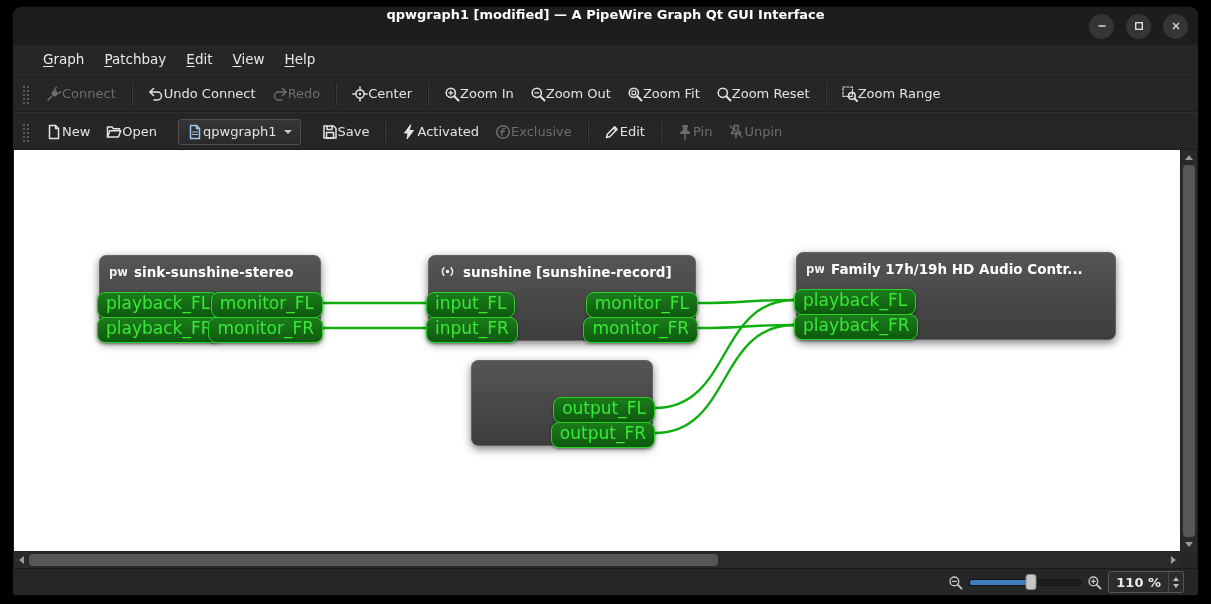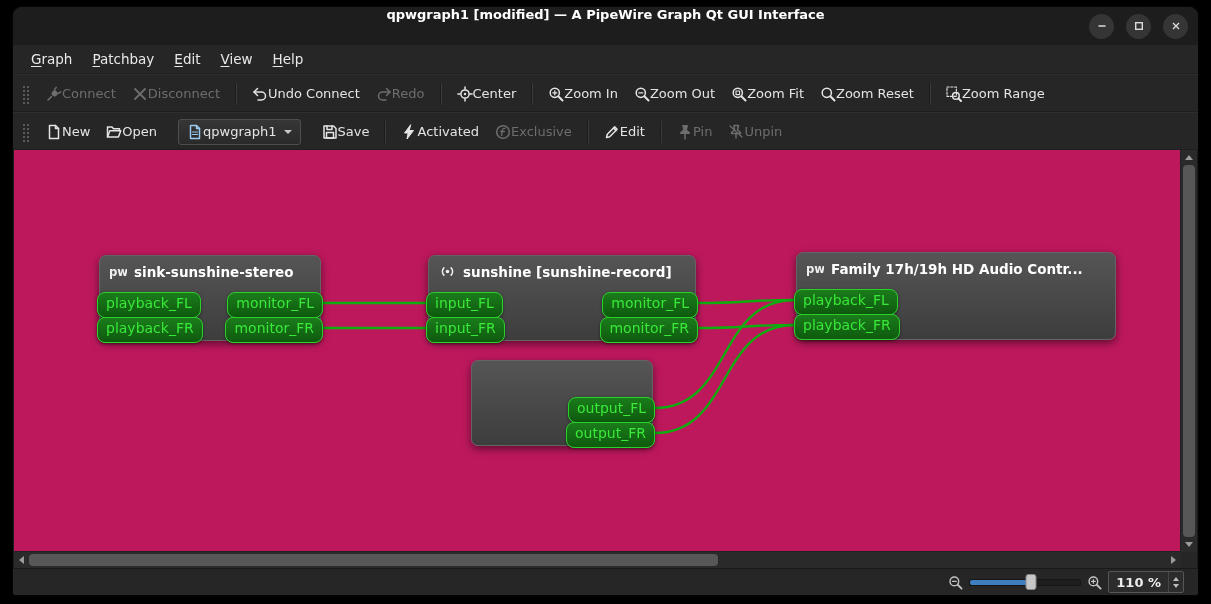--- a/index.html
+++ b/index.html
@@ -7,50 +7,50 @@
   .window{position:absolute;left:12px;top:6px;width:1187px;height:590px;background:#262626;
           border:1px solid #050505;border-radius:10px 10px 4px 4px;display:flex;flex-direction:column;
           overflow:hidden;box-sizing:border-box;}
   
   .titlebar{height:38px;flex:none;background:#1d1d1d;position:relative;display:flex;align-items:flex-start;justify-content:center;}
   .title{color:#ffffff;font-size:13px;font-weight:bold;}
   .win-controls{position:absolute;right:10px;top:0;height:100%;display:flex;align-items:center;gap:12px;}
   .win-btn{width:25px;height:25px;border-radius:50%;background:#353535;display:flex;align-items:center;justify-content:center;}
   .win-btn svg{width:12px;height:12px;stroke:#dcdcdc;stroke-width:1.4;fill:none;}
   
-  .menubar{height:28px;flex:none;background:#262626;display:flex;align-items:center;padding:0 8px;border-bottom:1px solid #1f1f1f;}
+  .menubar{height:28px;flex:none;background:#262626;display:flex;align-items:center;padding:0 20px;border-bottom:1px solid #1f1f1f;}
   .menu-item{padding:4px 10px;font-size:13.5px;color:#e8e8e8;border-radius:3px;}
   .menu-item u{text-underline-offset:2px;}
   
   .toolbar{height:37px;flex:none;background:#262626;display:flex;align-items:center;padding:0 4px;
            border-top:1px solid #2e2e2e;box-shadow:inset 0 -1px 0 #1e1e1e;}
   .tb-handle{width:8px;height:20px;margin:0 8px 0 5px;
              background-image:radial-gradient(circle,#5a5a5a 1px,transparent 1.4px);
              background-size:4px 4px;background-position:0 1px;}
   .tb-sep{width:1px;height:22px;background:#1c1c1c;border-right:1px solid #3a3a3a;margin:0 7px;}
   .tb-btn{display:flex;align-items:center;padding:5px 8px;border-radius:3px;color:#e4e4e4;
           font-size:13px;white-space:nowrap;}
   .tb-btn.disabled{color:#6d6d6d;}
   .tb-icon{width:16px;height:16px;flex:none;}
   .tb-icon svg{width:16px;height:16px;display:block;}
   .tb-btn.combo{border:1px solid #4e4e4e;background:linear-gradient(#363636,#2a2a2a);padding:4px 8px;margin:0 13px;}
   .tb-btn.combo .tb-icon{color:#9ac8ee;}
   .combo-arrow{width:0;height:0;border-left:4px solid transparent;border-right:4px solid transparent;
                border-top:4px solid #c9c9c9;margin-left:7px;}
   
-  .canvas-wrap{flex:1;position:relative;background:#be185d;border-left:1px solid #1a1a1a;border-right:1px solid #1a1a1a;padding-left:40px;}
+  .canvas-wrap{flex:1;position:relative;background:#ffffff;border-left:1px solid #1a1a1a;border-right:1px solid #1a1a1a;padding-left:40px;}
   .canvas{position:absolute;left:0;top:0;right:16px;bottom:16px;overflow:hidden;}
   #wires{position:absolute;left:0;top:0;}
   .node{position:absolute;border-radius:7px;background:linear-gradient(#555555,#3d3d3d);
         border:1px solid #646464;box-shadow:0 3px 8px rgba(0,0,0,.5);box-sizing:border-box;}
   .node-header{display:flex;align-items:center;gap:7px;padding:7px 10px 0;color:#ffffff;
                font-size:13.5px;font-weight:bold;white-space:nowrap;overflow:hidden;}
   .node-icon{width:17px;height:17px;color:#efefef;flex:none;}
   .node-icon svg{width:17px;height:17px;display:block;}
-  .port{position:absolute;padding:2px 8px;font-size:14px;line-height:16px;height:26px;box-sizing:border-box;
+  .port{position:absolute;padding:2px 8px;font-size:17px;line-height:16px;height:26px;box-sizing:border-box;
         color:var(--port-text);background:linear-gradient(var(--port-bg1),var(--port-bg2));
         border:1px solid var(--port-border);border-radius:8px;white-space:nowrap;
         box-shadow:0 1px 3px rgba(0,0,0,.45);}
   .port.in{left:-3px;}
   .port.out{right:-3px;}
   
   .vscroll{position:absolute;top:0;right:0;bottom:16px;width:16px;background:#2a2a2a;border-left:1px solid #222;}
   .hscroll{position:absolute;left:0;bottom:0;right:16px;height:16px;background:#2a2a2a;border-top:1px solid #222;}
   .scroll-corner{position:absolute;right:0;bottom:0;width:16px;height:16px;background:#262626;}
   .vscroll .sb-handle{position:absolute;left:2px;right:2px;top:15px;bottom:15px;background:#575757;border-radius:4px;}
@@ -113,28 +113,20 @@
       <div class="tb-handle"></div>
       <div class="tb-btn disabled">
         <span class="tb-icon">
           <svg viewBox="0 0 16 16" fill="none" stroke="currentColor" stroke-width="1.5" stroke-linecap="round" stroke-linejoin="round">
             <path d="M8.6 3.4l4 4-2.6 2.6a2.9 2.9 0 0 1-4-4z" fill="currentColor" stroke="none"></path>
             <path d="M5.4 10.6L2 14"></path>
             <path d="M10.2 1.4L8.8 3.2M14.6 5.8L12.8 7.2"></path>
           </svg>
         </span>
         <span>Connect</span>
-      </div>
-      <div class="tb-btn disabled">
-        <span class="tb-icon">
-          <svg viewBox="0 0 16 16" fill="none" stroke="currentColor" stroke-width="1.5" stroke-linecap="round" stroke-linejoin="round">
-            <path d="M3 3l10 10M13 3L3 13" stroke-width="1.9"></path>
-          </svg>
-        </span>
-        <span>Disconnect</span>
       </div>
       <div class="tb-sep"></div>
       <div class="tb-btn">
         <span class="tb-icon">
           <svg viewBox="0 0 16 16" fill="none" stroke="currentColor" stroke-width="1.5" stroke-linecap="round" stroke-linejoin="round">
             <path d="M5.5 2.5L2 6l3.5 3.5"></path>
             <path d="M2 6h7.5a4 4 0 0 1 0 8H6"></path>
           </svg>
         </span>
         <span>Undo Connect</span>

